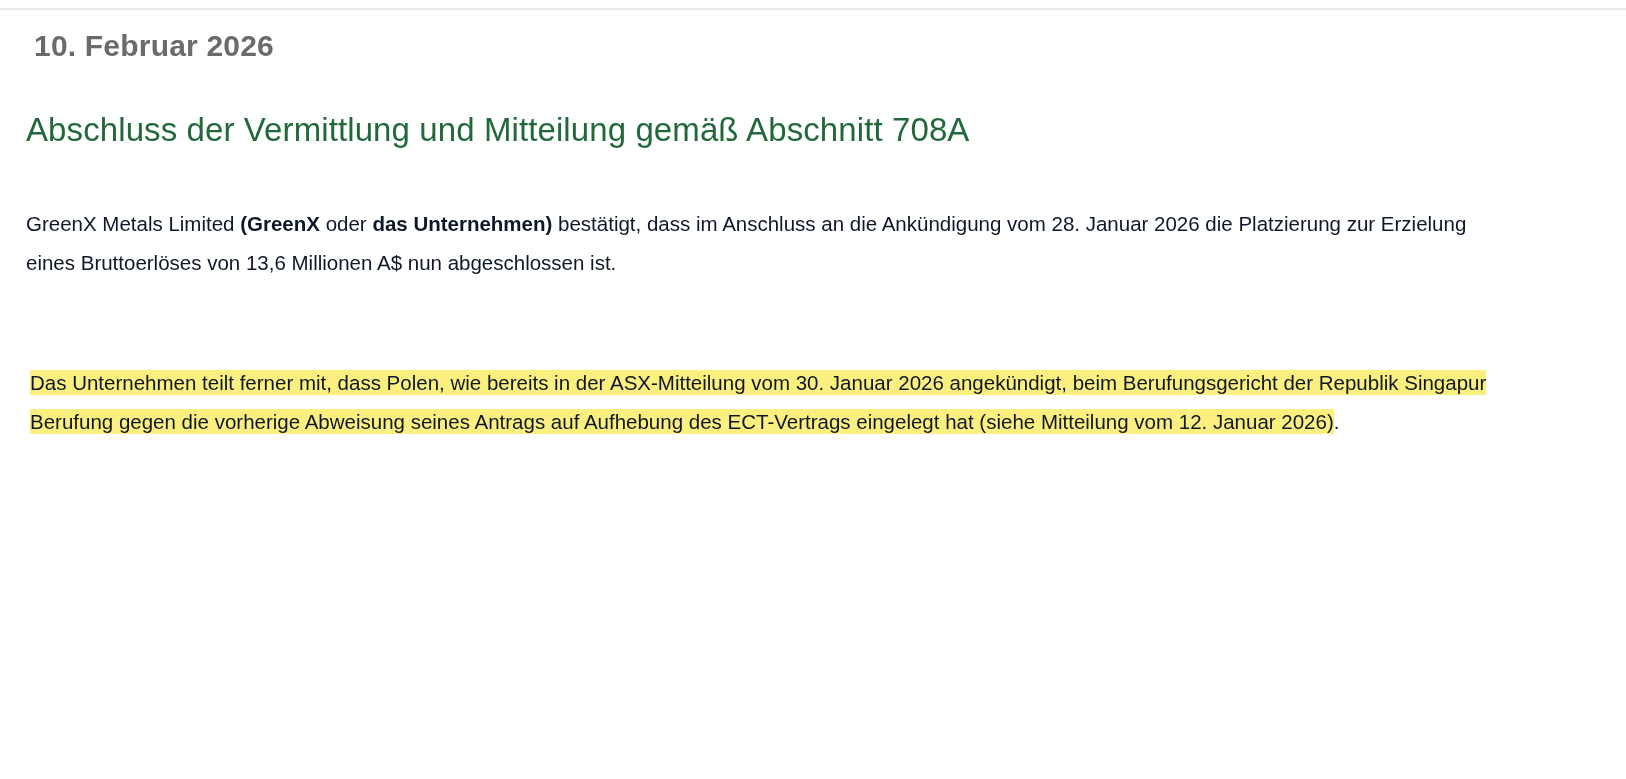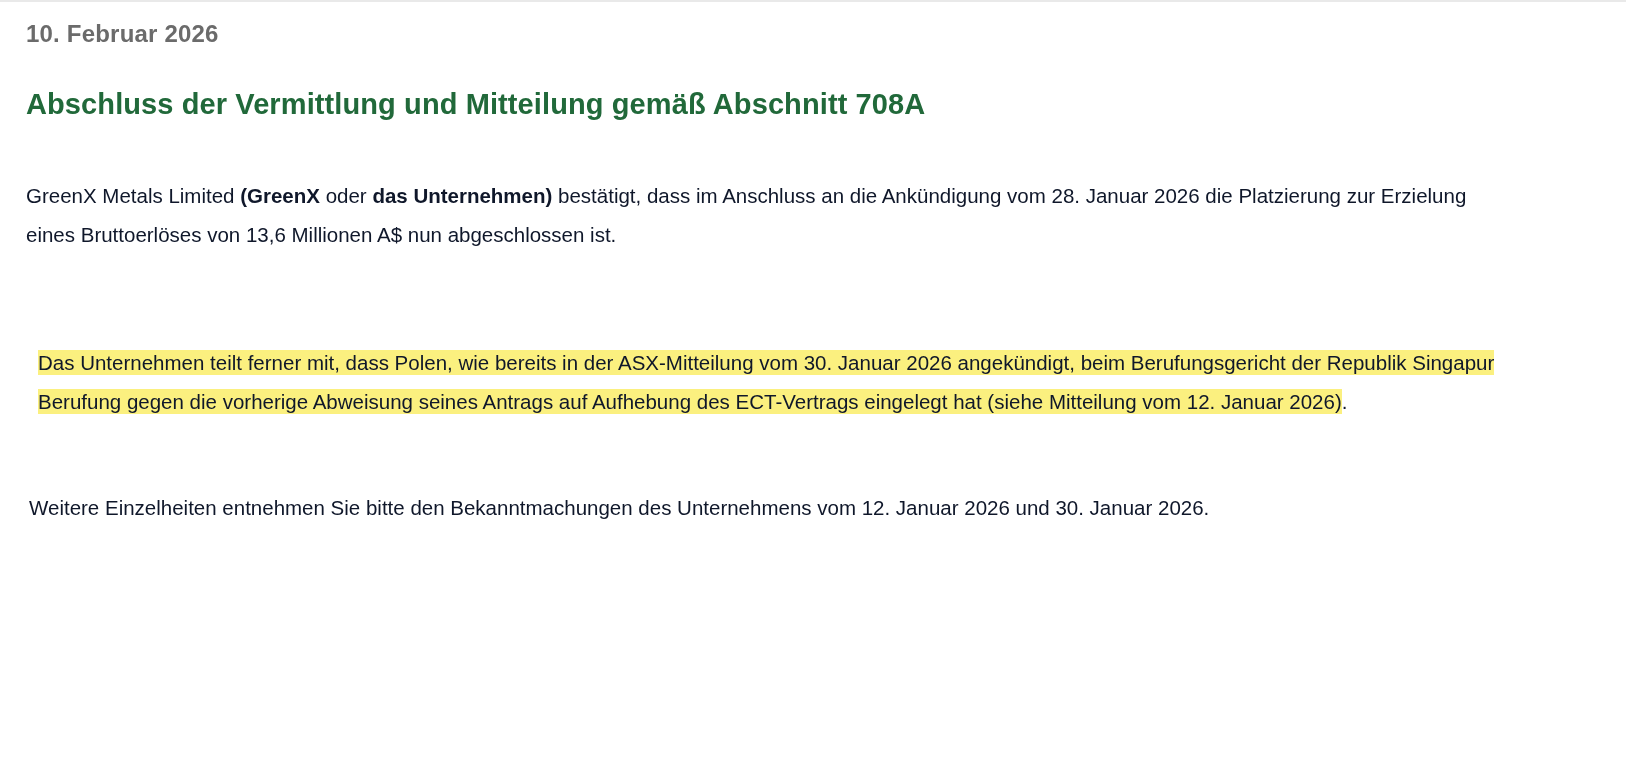--- a/index.html
+++ b/index.html
@@ -25,49 +25,49 @@
   .top-rule {
     position: absolute;
     top: 0;
     left: 0;
     width: 1626px;
     height: 3px;
     background: #ffffff;
     border-top: 2px solid #e9e9e9;
   }
   .date-line {
-    margin: 0;
+    margin: 8px;
     padding-top: 20px;
-    font-size: 24px;
+    font-size: 30px;
     font-weight: bold;
     color: #6b6b6b;
     letter-spacing: 0.2px;
     line-height: 1.2;
   }
   .doc-title {
     margin: 0;
     padding-top: 37px;
-    font-size: 29px;
-    font-weight: bold;
+    font-size: 33px;
+    font-weight: normal;
     color: #21693a;
     letter-spacing: 0.1px;
     line-height: 1.25;
   }
   .body-block {
     font-size: 20.5px;
     line-height: 38.5px;
     color: #0f172a;
   }
   .p1 {
     margin: 0;
     padding-top: 55px;
     max-width: 1448px;
   }
   .p2 {
-    margin: 12px;
+    margin: 4px;
     padding-top: 78px;
     max-width: 1500px;
   }
   .p3 {
     margin: 0;
     padding-top: 78px;
     max-width: 1460px;
   }
   .p4 {
     margin: 0;
@@ -92,15 +92,14 @@
 
   <p class="date-line">10. Februar 2026</p>
 
   <h1 class="doc-title">Abschluss der Vermittlung und Mitteilung gemäß Abschnitt 708A</h1>
 
   <p class="body-block p1"><span>GreenX Metals Limited </span><b>(GreenX</b><span> oder </span><b>das Unternehmen)</b><span> bestätigt, dass im Anschluss an die Ankündigung vom 28. Januar 2026 die Platzierung zur Erzielung eines Bruttoerlöses von 13,6 Millionen A$ nun abgeschlossen ist.</span></p>
 
   <p class="body-block p2"><span class="hl">Das Unternehmen teilt ferner mit, dass Polen, wie bereits in der ASX-Mitteilung vom 30. Januar 2026 angekündigt, beim Berufungsgericht der Republik Singapur Berufung gegen die vorherige Abweisung seines Antrags auf Aufhebung des ECT-Vertrags eingelegt hat (siehe Mitteilung vom 12. Januar 2026)</span><span>.</span></p>
 
 
-  <p class="body-block p4">Weitere Einzelheiten entnehmen Sie bitte den Bekanntmachungen des Unternehmens vom 12. Januar 2026 und 30. Januar 2026.</p>
 
 </div>
 
 </body></html>

